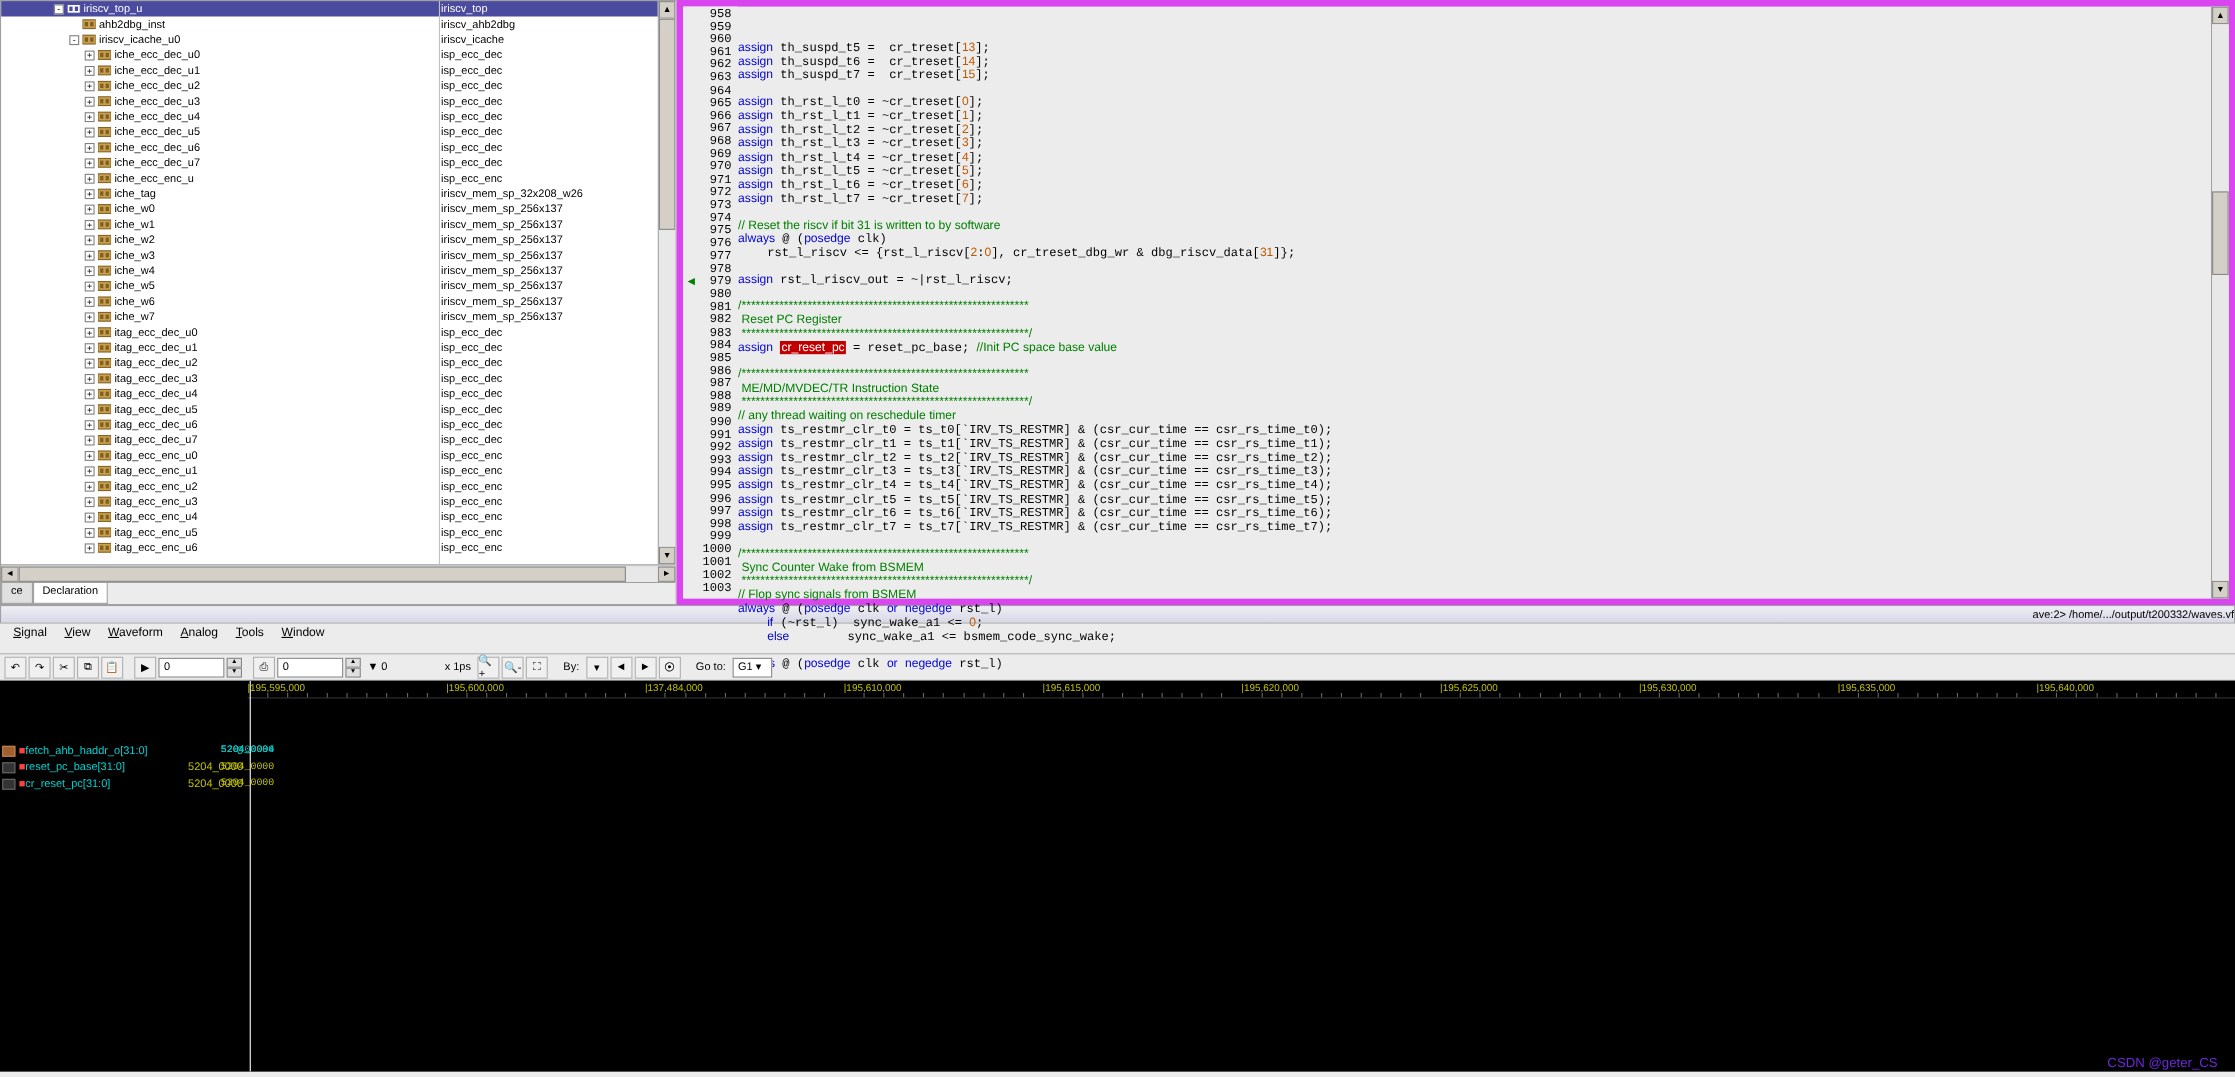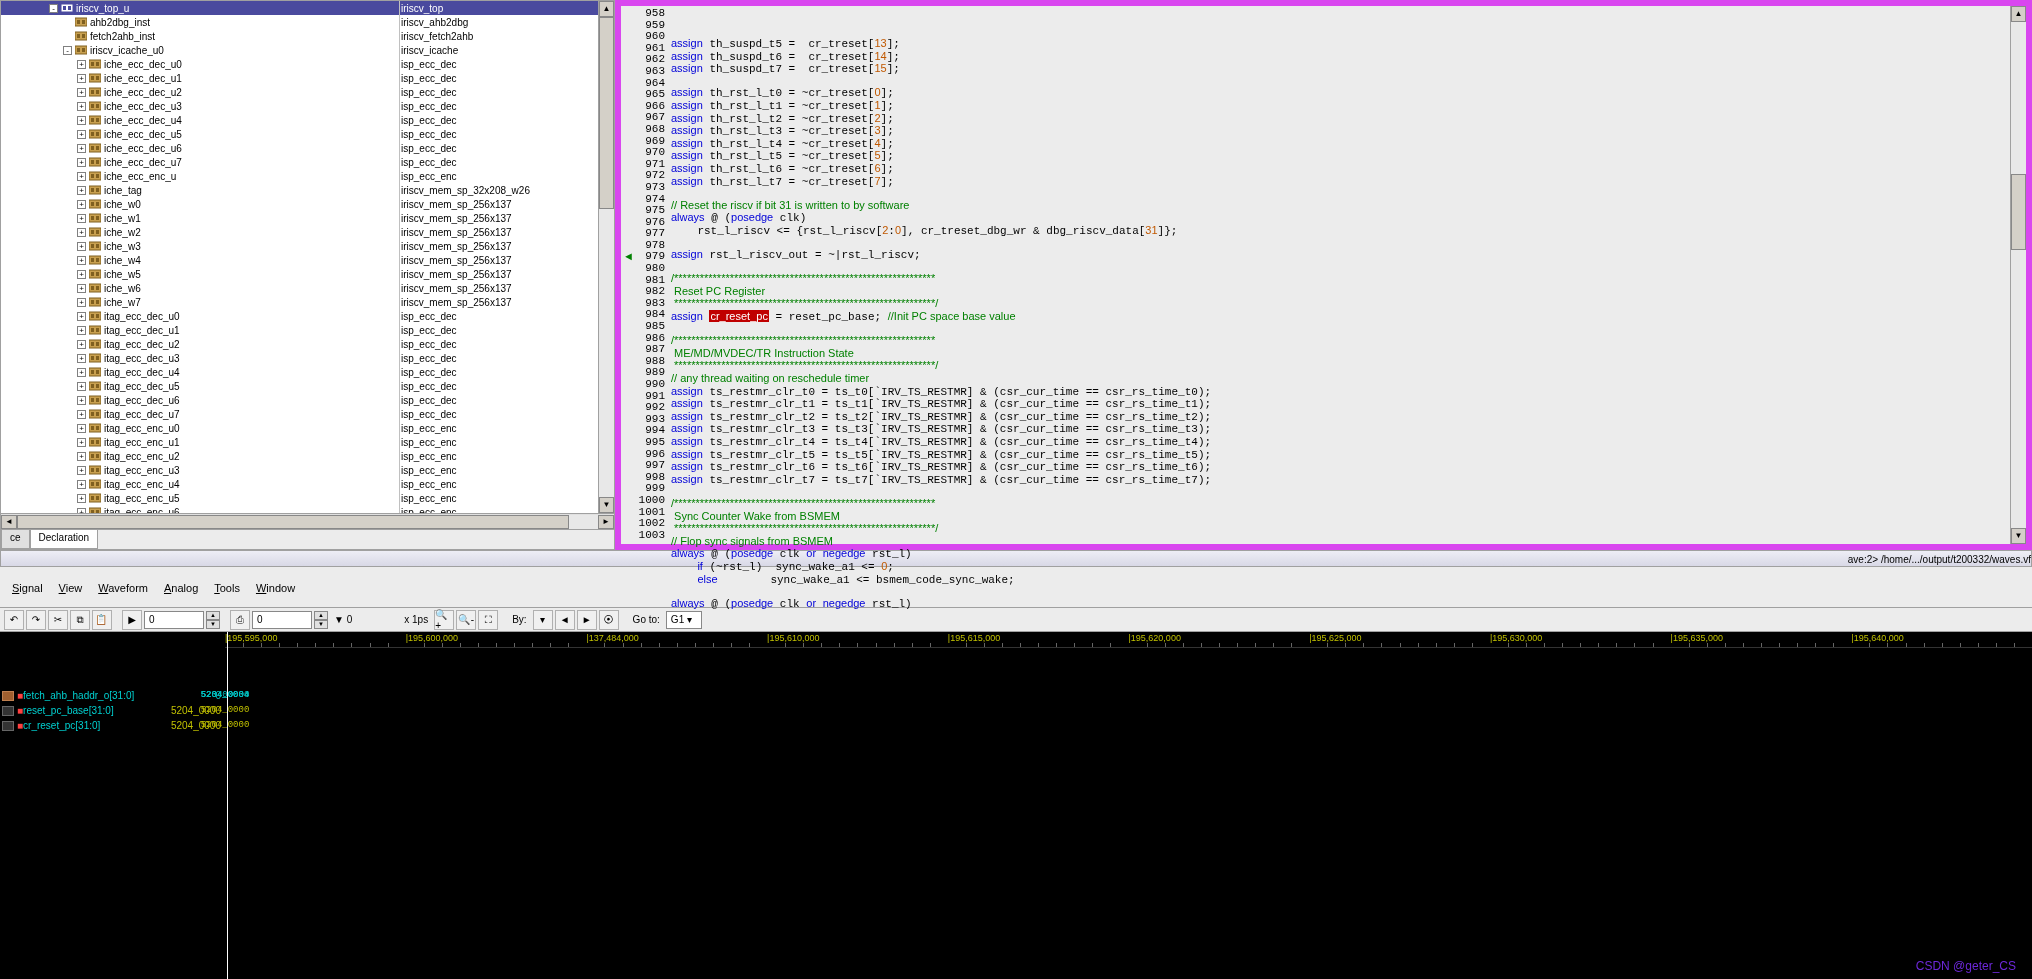--- a/index.html
+++ b/index.html
@@ -38,21 +38,21 @@
 .src-gutter { width: 50px; background: #ececec; text-align: right; padding-right: 6px; font-family: 'Courier New', monospace; font-size: 11px; color: #000; line-height: 11.6px; padding-top: 2px; position: relative; }
 .src-gutter .mark { position: absolute; left: 2px; color: #008000; font-weight: bold; }
 .src-code { flex: 1; background: #ececec; font-family: 'Courier New', monospace; font-size: 11px; line-height: 11.6px; padding-top: 2px; white-space: pre; margin-top: 30px; }
 .kw { color: #0000d8; }
 .sig { color: #c05800; }
 .cm { color: #008000; }
 .hl { background: #c00000; color: #fff; padding: 0 1px; }
 
 
 .wave-title { height: 17px; background: linear-gradient(#eeeef6, #d8d8e6); border: 1px solid #a0a0a0; padding-left: 6px; font-size: 10px; line-height: 17px; text-align: right; }
-.wave-menu { height: 28px; background: #ececec; border-bottom: 1px solid #a0a0a0; display: flex; padding-left: 4px; margin-top: 13px; }
+.wave-menu { height: 28px; background: #ececec; border-bottom: 1px solid #a0a0a0; display: flex; padding-left: 4px; }
 .wave-menu span { padding: 2px 8px; font-size: 11px; }
 .wave-menu span u { text-decoration: underline; }
 
 .wave-tb { height: 24px; background: #ececec; border-bottom: 1px solid #a0a0a0; display: flex; align-items: center; padding: 0 4px; gap: 2px; }
 .wave-tb .btn { width: 20px; height: 20px; border: 1px solid #b0b0b0; background: #f0f0f0; display: flex; align-items: center; justify-content: center; font-size: 10px; }
 .wave-tb .sep { width: 6px; }
 .wave-tb .field { height: 18px; border: 1px solid #888; background: #fff; padding: 0 4px; font-size: 10px; line-height: 16px; }
 .wave-tb .field.w60 { width: 60px; }
 .wave-tb .spin { width: 14px; height: 18px; display: flex; flex-direction: column; }
 .wave-tb .spin div { flex: 1; border: 1px solid #888; background: #e0e0e0; font-size: 6px; text-align: center; line-height: 7px; }
@@ -108,33 +108,20 @@
             <span style="width:12px;display:inline-block"></span>
             <span class="mod-icon">
               <svg width="12" height="10">
                 <rect x="0" y="1" width="12" height="8" fill="#c8a050" stroke="#806020" stroke-width="1"></rect>
                 <rect x="2" y="3" width="3" height="4" fill="#806020"></rect>
                 <rect x="7" y="3" width="3" height="4" fill="#806020"></rect>
               </svg>
             </span>
             <span class="name">ahb2dbg_inst</span>
             <span class="hier-col2">iriscv_ahb2dbg</span>
-          </div>
-          <div class="hier-row">
-            <span class="spacer" style="width:62px"></span>
-            <span style="width:12px;display:inline-block"></span>
-            <span class="mod-icon">
-              <svg width="12" height="10">
-                <rect x="0" y="1" width="12" height="8" fill="#c8a050" stroke="#806020" stroke-width="1"></rect>
-                <rect x="2" y="3" width="3" height="4" fill="#806020"></rect>
-                <rect x="7" y="3" width="3" height="4" fill="#806020"></rect>
-              </svg>
-            </span>
-            <span class="name">fetch2ahb_inst</span>
-            <span class="hier-col2">iriscv_fetch2ahb</span>
           </div>
           <div class="hier-row">
             <span class="spacer" style="width:62px"></span>
             <span class="toggle">-</span>
             <span class="mod-icon">
               <svg width="12" height="10">
                 <rect x="0" y="1" width="12" height="8" fill="#c8a050" stroke="#806020" stroke-width="1"></rect>
                 <rect x="2" y="3" width="3" height="4" fill="#806020"></rect>
                 <rect x="7" y="3" width="3" height="4" fill="#806020"></rect>
               </svg>

